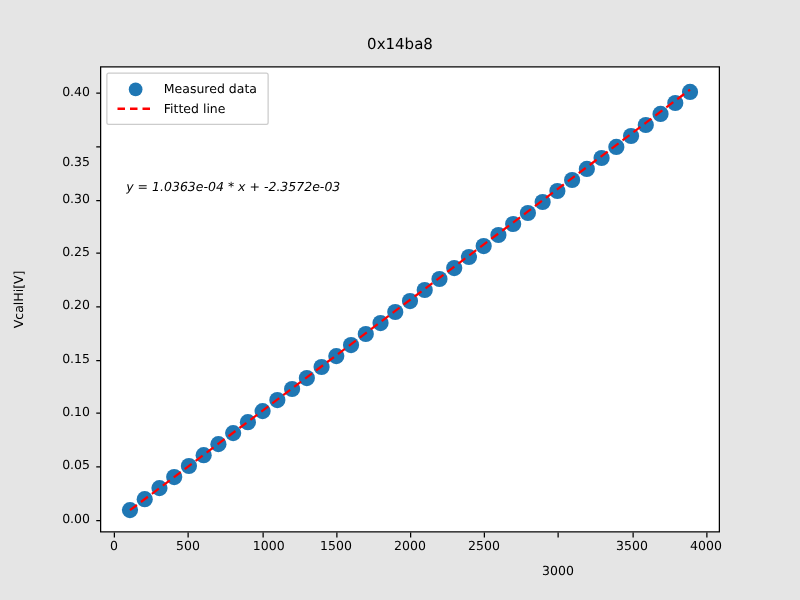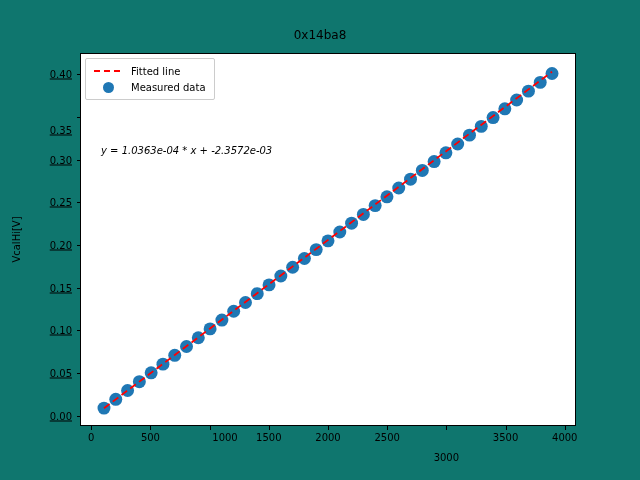--- a/index.html
+++ b/index.html
@@ -10,21 +10,21 @@
   body {
     width: 640px;
     height: 480px;
     font-family: "DejaVu Sans", sans-serif;
     overflow: hidden;
   }
   #figure {
     position: relative;
     width: 640px;
     height: 480px;
-    background: #0f766e;
+    background: #e5e5e5;
   }
   #chart-title {
     position: absolute;
     left: 0;
     top: 28px;
     width: 640px;
     text-align: center;
     font-size: 12px;
     color: #000000;
     line-height: 14px;
@@ -50,21 +50,20 @@
   }
   .tick-label {
     position: absolute;
     font-size: 10px;
     color: #000000;
     white-space: nowrap;
   }
   .ytick-label {
     text-align: right;
     transform: translateY(-50%);
-    text-decoration: underline;
   }
   .xtick-label {
     text-align: center;
     transform: translateX(-50%);
   }
   .tick-mark {
     position: absolute;
     background: #000000;
   }
   .ytick-mark {
@@ -201,32 +200,32 @@
           <circle cx="472.92" cy="19.65" r="6.50" fill="#1f77b4"></circle>
         </g>
     <g id="series-fitted">
           <line x1="23.08" y1="356.08" x2="472.92" y2="17.82" stroke="#ff0000" stroke-width="1.8" stroke-dasharray="7,4"></line>
         </g>
       </svg>
   </div>
 
   <div id="legend">
     <div class="legend-row">
+      <span class="legend-key">
+        <span class="legend-marker" id="legend-marker-0" style="background: rgb(31, 119, 180);"></span>
+      </span>
+      <span class="legend-text">Measured data</span>
+    </div>
+    <div class="legend-row">
       <span class="legend-key legend-dash">
         <svg width="30" height="8" viewBox="0 0 30 8">
           <line id="legend-dash-line" x1="1" y1="4" x2="29" y2="4" stroke="#ff0000" stroke-width="2" stroke-dasharray="6,4"></line>
         </svg>
       </span>
       <span class="legend-text">Fitted line</span>
-    </div>
-    <div class="legend-row">
-      <span class="legend-key">
-        <span class="legend-marker" id="legend-marker-0" style="background: rgb(31, 119, 180);"></span>
-      </span>
-      <span class="legend-text">Measured data</span>
     </div>
   </div>
 
   <div id="equation">y = 1.0363e-04 * x + -2.3572e-03</div>
 
 
   <div id="tick-layer">
       <div class="tick-mark ytick-mark" style="left: 76.5px; top: 415.919px;"></div>
       <div class="tick-label ytick-label" style="left: 20px; top: 415.919px; width: 52px;">0.00</div>
       <div class="tick-mark ytick-mark" style="left: 76.5px; top: 373.202px;"></div>
@@ -243,21 +242,21 @@
       <div class="tick-label ytick-label" style="left: 20px; top: 159.62px; width: 52px;">0.30</div>
       <div class="tick-mark ytick-mark" style="left: 76.5px; top: 116.904px;"></div>
       <div class="tick-label ytick-label" style="left: 20px; top: 130px; width: 52px;">0.35</div>
       <div class="tick-mark ytick-mark" style="left: 76.5px; top: 74.1874px;"></div>
       <div class="tick-label ytick-label" style="left: 20px; top: 74.1874px; width: 52px;">0.40</div>
       <div class="tick-mark xtick-mark" style="left: 91.2458px; top: 426px;"></div>
       <div class="tick-label xtick-label" style="left: 91.2458px; top: 432px;">0</div>
       <div class="tick-mark xtick-mark" style="left: 150.434px; top: 426px;"></div>
       <div class="tick-label xtick-label" style="left: 150.434px; top: 432px;">500</div>
       <div class="tick-mark xtick-mark" style="left: 209.623px; top: 426px;"></div>
-      <div class="tick-label xtick-label" style="left: 225px; top: 432px;">1000</div>
+      <div class="tick-label xtick-label" style="left: 215px; top: 432px;">1000</div>
       <div class="tick-mark xtick-mark" style="left: 268.811px; top: 426px;"></div>
       <div class="tick-label xtick-label" style="left: 268.811px; top: 432px;">1500</div>
       <div class="tick-mark xtick-mark" style="left: 328px; top: 426px;"></div>
       <div class="tick-label xtick-label" style="left: 328px; top: 432px;">2000</div>
       <div class="tick-mark xtick-mark" style="left: 387.189px; top: 426px;"></div>
       <div class="tick-label xtick-label" style="left: 387.189px; top: 432px; text-align: center;">2500</div>
       <div class="tick-mark xtick-mark" style="left: 446.377px; top: 426px;"></div>
       <div class="tick-label xtick-label" style="left: 446.377px; top: 432px; margin-top: 20px;">3000</div>
       <div class="tick-mark xtick-mark" style="left: 505.566px; top: 426px;"></div>
       <div class="tick-label xtick-label" style="left: 505.566px; top: 432px;">3500</div>

